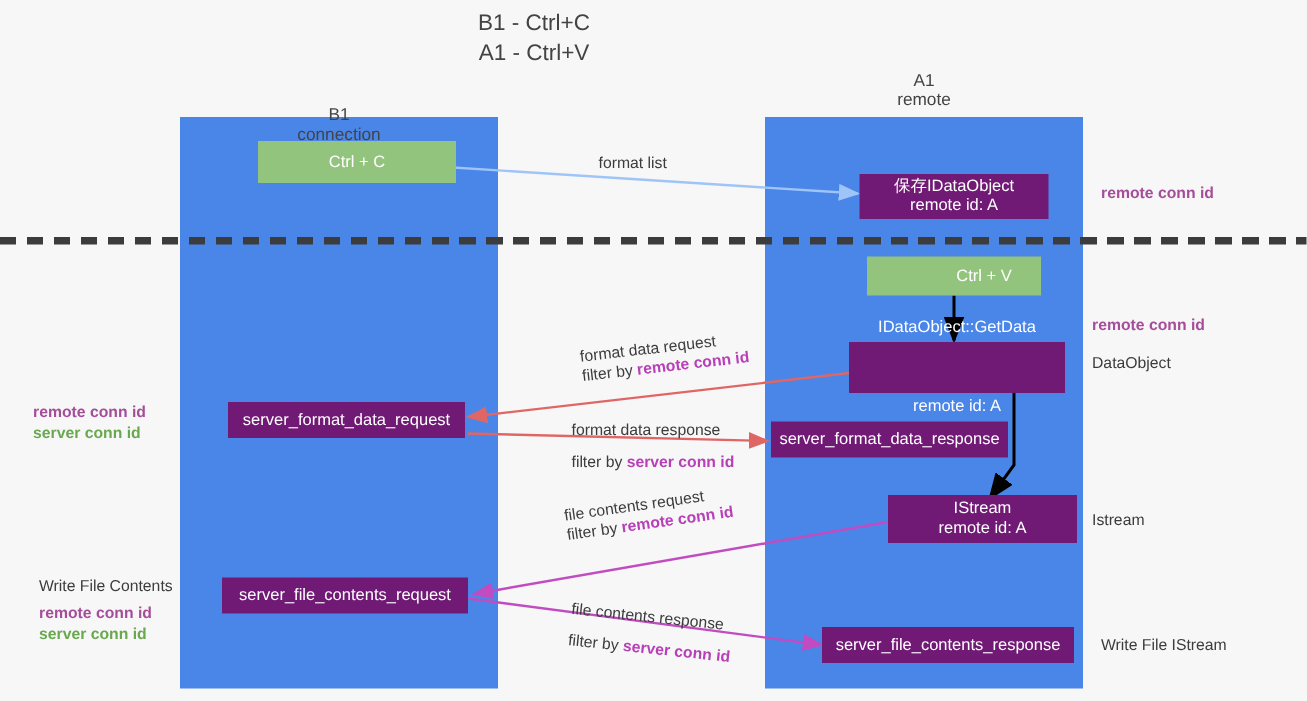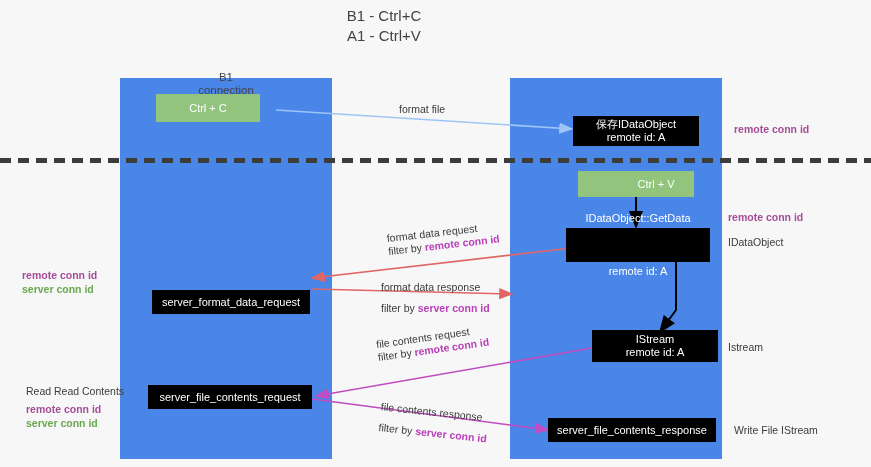--- a/index.html
+++ b/index.html
@@ -5,26 +5,26 @@
   html,body{margin:0;padding:0;background:#f7f7f7;}
   body{width:871px;height:467px;position:relative;overflow:hidden;
        font-family:"Liberation Sans","DejaVu Sans",sans-serif;color:#3c3c3c;}
   #stage{position:absolute;inset:0;}
   .lane{position:absolute;background:#4a86e8;}
   .lane-b1{left:120px;top:78px;width:212px;height:381px;}
   .lane-a1{left:510px;top:78px;width:212px;height:381px;}
   .hdr{position:absolute;text-align:center;font-size:11.5px;line-height:13px;color:#434343;}
   .hdr .l2{display:block;}
   .title{position:absolute;left:0;top:6px;width:712px;text-align:center;
-         font-size:15px;line-height:20px;color:#434343;padding-left:28px;}
+         font-size:15px;line-height:20px;color:#434343;}
   .box{position:absolute;box-sizing:border-box;display:flex;flex-direction:column;
        align-items:center;justify-content:center;text-align:center;color:#fff;
        font-size:11px;line-height:13px;}
   .green{background:#93c47d;}
-  .orange{background:#000000;}
+  .orange{background:#701a75;}
   .lbl{position:absolute;font-size:10.5px;line-height:13px;white-space:nowrap;}
   .dark{color:#3c3c3c;}
   .purple{color:#a64d9a;font-weight:bold;}
   .purple2{color:#b83fb8;font-weight:bold;}
   .green-t{color:#6aa84f;font-weight:bold;}
   .rot{transform-origin:left bottom;}
   svg.overlay{position:absolute;left:0;top:0;width:871px;height:467px;pointer-events:none;}
   .dashline{position:absolute;left:0;top:158px;width:871px;height:5px;
             background:repeating-linear-gradient(to right,#3c3c3c 0 11px,transparent 11px 18px);}
 </style>
@@ -39,20 +39,24 @@
   </div>
 
   <div class="lane lane-b1"></div>
   <div class="lane lane-a1"></div>
 
   <div class="hdr" style="left:120px;top:48px;width:212px;margin-top:23px;">
     <span>B1</span>
     <span class="l2">connection</span>
   </div>
 
+  <div class="hdr" style="left:510px;top:48px;width:212px;">
+    <span>A1</span>
+    <span class="l2">remote</span>
+  </div>
 
   <svg class="overlay">
     <defs>
       <marker id="ahBlue" markerWidth="9" markerHeight="7" refX="8" refY="3.5" orient="auto">
         <polygon points="0 0, 9 3.5, 0 7" fill="#9fc5f8"></polygon>
       </marker>
       <marker id="ahRed" markerWidth="9" markerHeight="7" refX="8" refY="3.5" orient="auto">
         <polygon points="0 0, 9 3.5, 0 7" fill="#e06666"></polygon>
       </marker>
       <marker id="ahMag" markerWidth="9" markerHeight="7" refX="8" refY="3.5" orient="auto">
@@ -73,57 +77,60 @@
 
     <path d="M676 262 L676 310 L660 332" stroke="#000000" stroke-width="2" fill="none" marker-end="url(#ahBlk)"></path>
 
     <line x1="592" y1="348" x2="316" y2="396" stroke="#c14bc1" stroke-width="1.6" marker-end="url(#ahMag)"></line>
 
     <line x1="312" y1="399" x2="548" y2="430" stroke="#c14bc1" stroke-width="1.6" marker-end="url(#ahMag)"></line>
   </svg>
 
   <div class="dashline"></div>
 
-  <div class="box green" style="left:156px;top:94px;width:104px;height:28px;">
+  <div class="box green" style="left:172px;top:94px;width:132px;height:28px;">
     <span>Ctrl + C</span>
   </div>
 
   <div class="box orange" style="left:573px;top:116px;width:126px;height:30px;">
     <span>保存IDataObject</span>
     <span>remote id: A</span>
   </div>
 
   <div class="box green" style="left:578px;top:171px;width:116px;height:26px;padding-left:40px;">
     <span>Ctrl + V</span>
   </div>
 
   <div class="box orange" style="left:566px;top:228px;width:144px;height:34px;gap:40px;">
     <span>IDataObject::GetData</span>
     <span>remote id: A</span>
   </div>
 
-  <div class="box orange" style="left:152px;top:268px;width:158px;height:24px;margin-top:22px;">
+  <div class="box orange" style="left:152px;top:268px;width:158px;height:24px;">
     <span>server_format_data_request</span>
   </div>
 
+  <div class="box orange" style="left:514px;top:281px;width:158px;height:24px;">
+    <span>server_format_data_response</span>
+  </div>
 
   <div class="box orange" style="left:592px;top:330px;width:126px;height:32px;">
     <span>IStream</span>
     <span>remote id: A</span>
   </div>
 
   <div class="box orange" style="left:148px;top:385px;width:164px;height:24px;">
     <span>server_file_contents_request</span>
   </div>
 
   <div class="box orange" style="left:548px;top:418px;width:168px;height:24px;">
     <span>server_file_contents_response</span>
   </div>
 
-  <div class="lbl dark" style="left:399px;top:103px;">format file</div>
+  <div class="lbl dark" style="left:399px;top:103px;">format list</div>
 
   <div class="lbl rot" style="left:389px;top:232px;transform:rotate(-6.5deg);">
     <div class="dark">format data request</div>
     <div>
       <span class="dark">filter by </span><span class="purple2">remote conn id</span>
     </div>
   </div>
 
   <div class="lbl rot" style="left:381px;top:281px;transform:rotate(0deg);">
     <div class="dark">format data response</div>
@@ -143,29 +150,29 @@
     <div class="dark">file contents response</div>
     <div style="margin-top:8px;">
       <span class="dark">filter by </span><span class="purple2">server conn id</span>
     </div>
   </div>
 
   <div class="lbl purple" style="left:734px;top:123px;">remote conn id</div>
 
   <div class="lbl purple" style="left:728px;top:211px;">remote conn id</div>
 
-  <div class="lbl dark" style="left:728px;top:236px;">IDataObject</div>
+  <div class="lbl dark" style="left:728px;top:236px;">DataObject</div>
 
   <div class="lbl dark" style="left:728px;top:341px;">Istream</div>
 
   <div class="lbl dark" style="left:734px;top:424px;">Write File IStream</div>
 
   <div class="lbl purple" style="left:22px;top:269px;">remote conn id</div>
 
   <div class="lbl green-t" style="left:22px;top:283px;">server conn id</div>
 
-  <div class="lbl dark" style="left:26px;top:385px;">Read Read Contents</div>
+  <div class="lbl dark" style="left:26px;top:385px;">Write File Contents</div>
 
   <div class="lbl purple" style="left:26px;top:403px;">remote conn id</div>
 
   <div class="lbl green-t" style="left:26px;top:417px;">server conn id</div>
 
 </div>
 
 </body></html>

